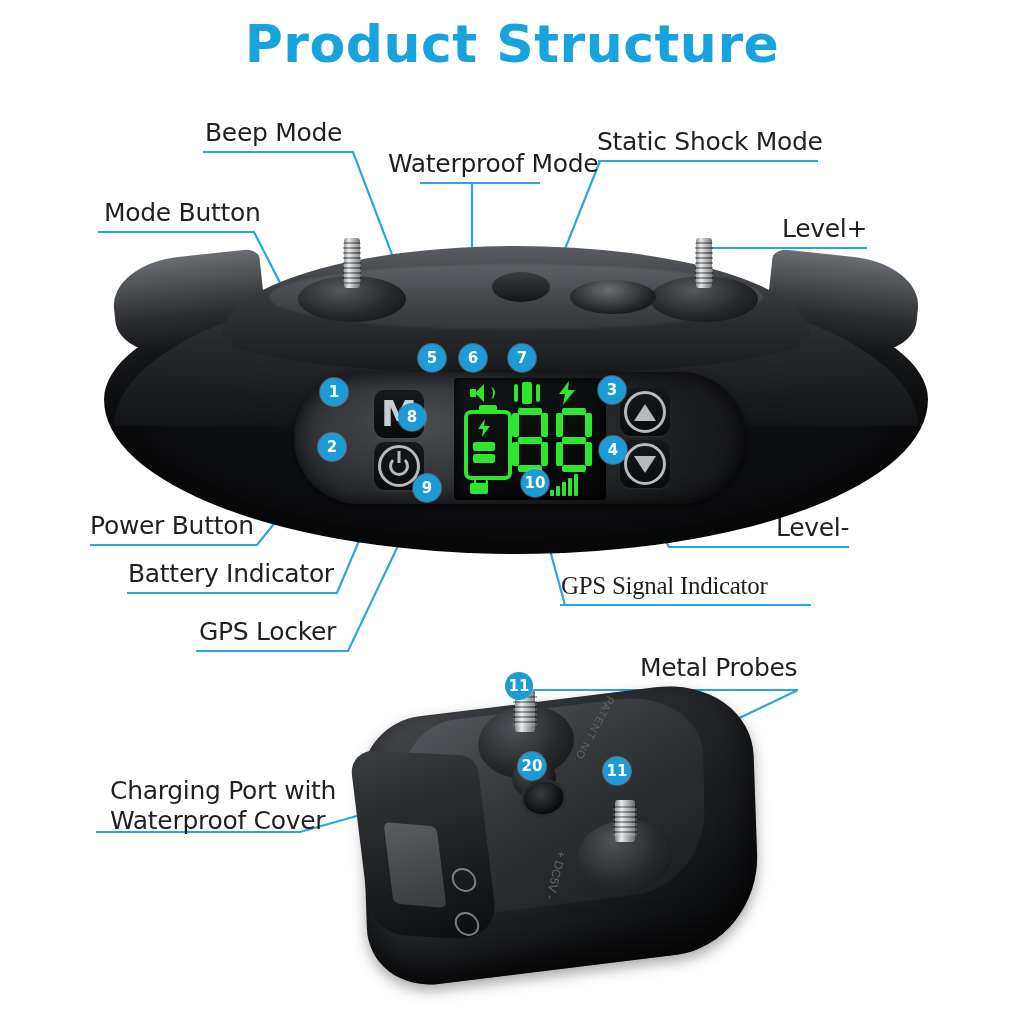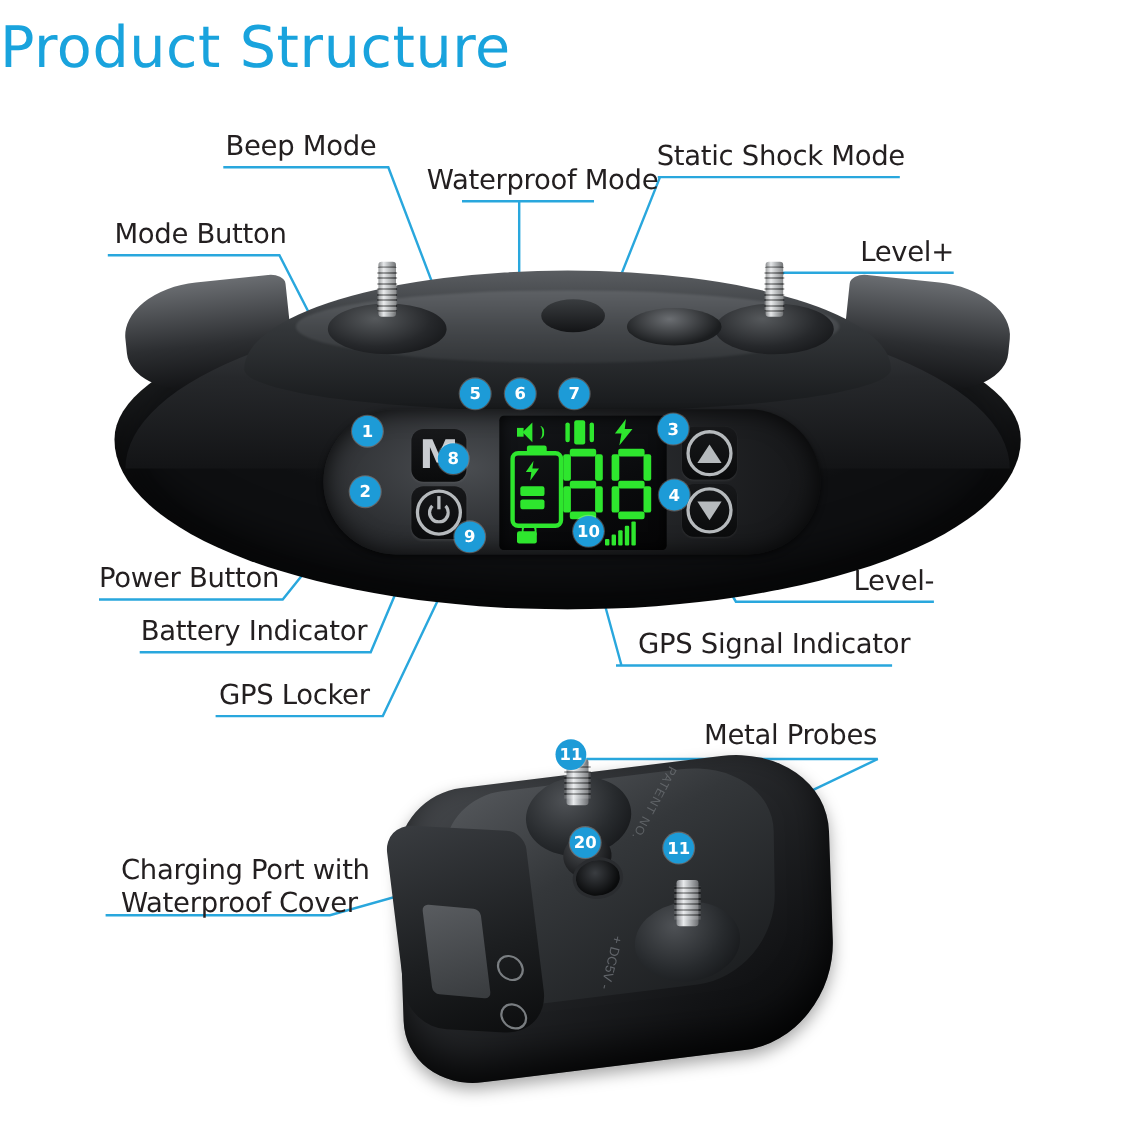--- a/index.html
+++ b/index.html
@@ -18,22 +18,23 @@
     background: #ffffff;
     overflow: hidden;
   }
 
   
   #page-title {
     position: absolute;
     left: 0;
     top: 14px;
     width: 1024px;
+    text-align: center;
     font-size: 52px;
-    font-weight: normal;
+    font-weight: bold;
     letter-spacing: 0.5px;
     color: #19a3dd;
     font-family: "DejaVu Sans", sans-serif;
   }
 
   
   .callout-label {
     position: absolute;
     font-size: 25px;
     color: #231f20;
@@ -628,21 +629,21 @@
   <div class="callout-label" style="left:782px; top:214px;">Level+</div>
 
   <div class="callout-label" style="left:776px; top:513px;">Level-</div>
 
   <div class="callout-label" style="left:90px; top:511px;">Power Button</div>
 
   <div class="callout-label" style="left:128px; top:559px;">Battery Indicator</div>
 
   <div class="callout-label" style="left:199px; top:617px;">GPS Locker</div>
 
-  <div class="callout-label" style="left:580px; top:571px;">GPS Signal Indicator</div>
+  <div class="callout-label" style="left:561px; top:571px;font-family:Liberation Serif, serif;">GPS Signal Indicator</div>
 
   <div class="callout-label" style="left:640px; top:653px;">Metal Probes</div>
 
   <div class="callout-label two-line" style="left:110px; top:776px; width:280px;">
     <span>Charging Port with</span><br>
     <span>Waterproof Cover</span>
   </div>
 
   <div class="badge" style="left:320px; top:378px;">1</div>
   <div class="badge" style="left:318px; top:433px;">2</div>

